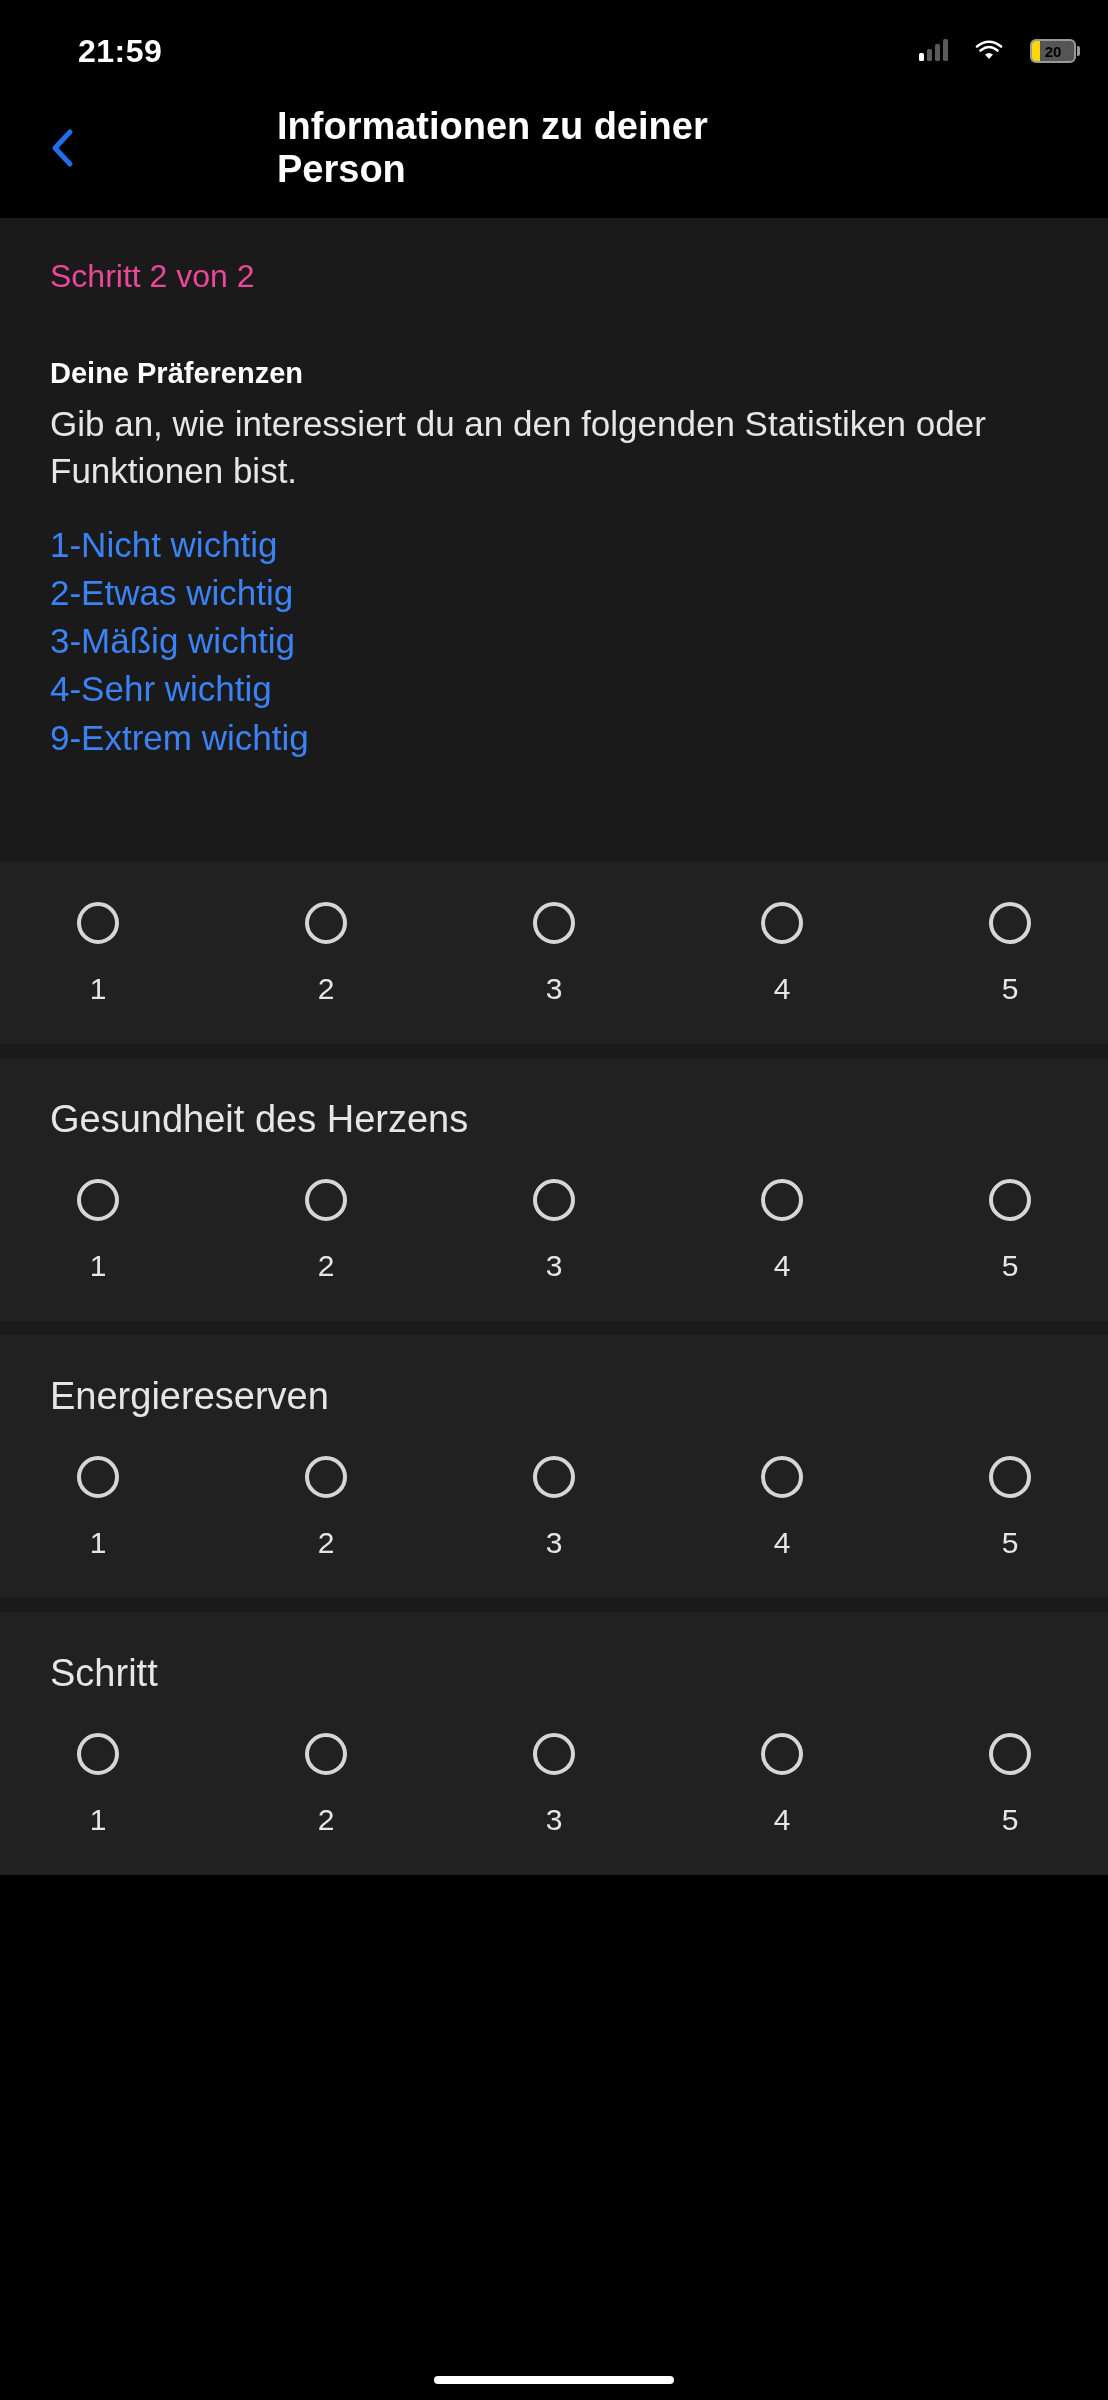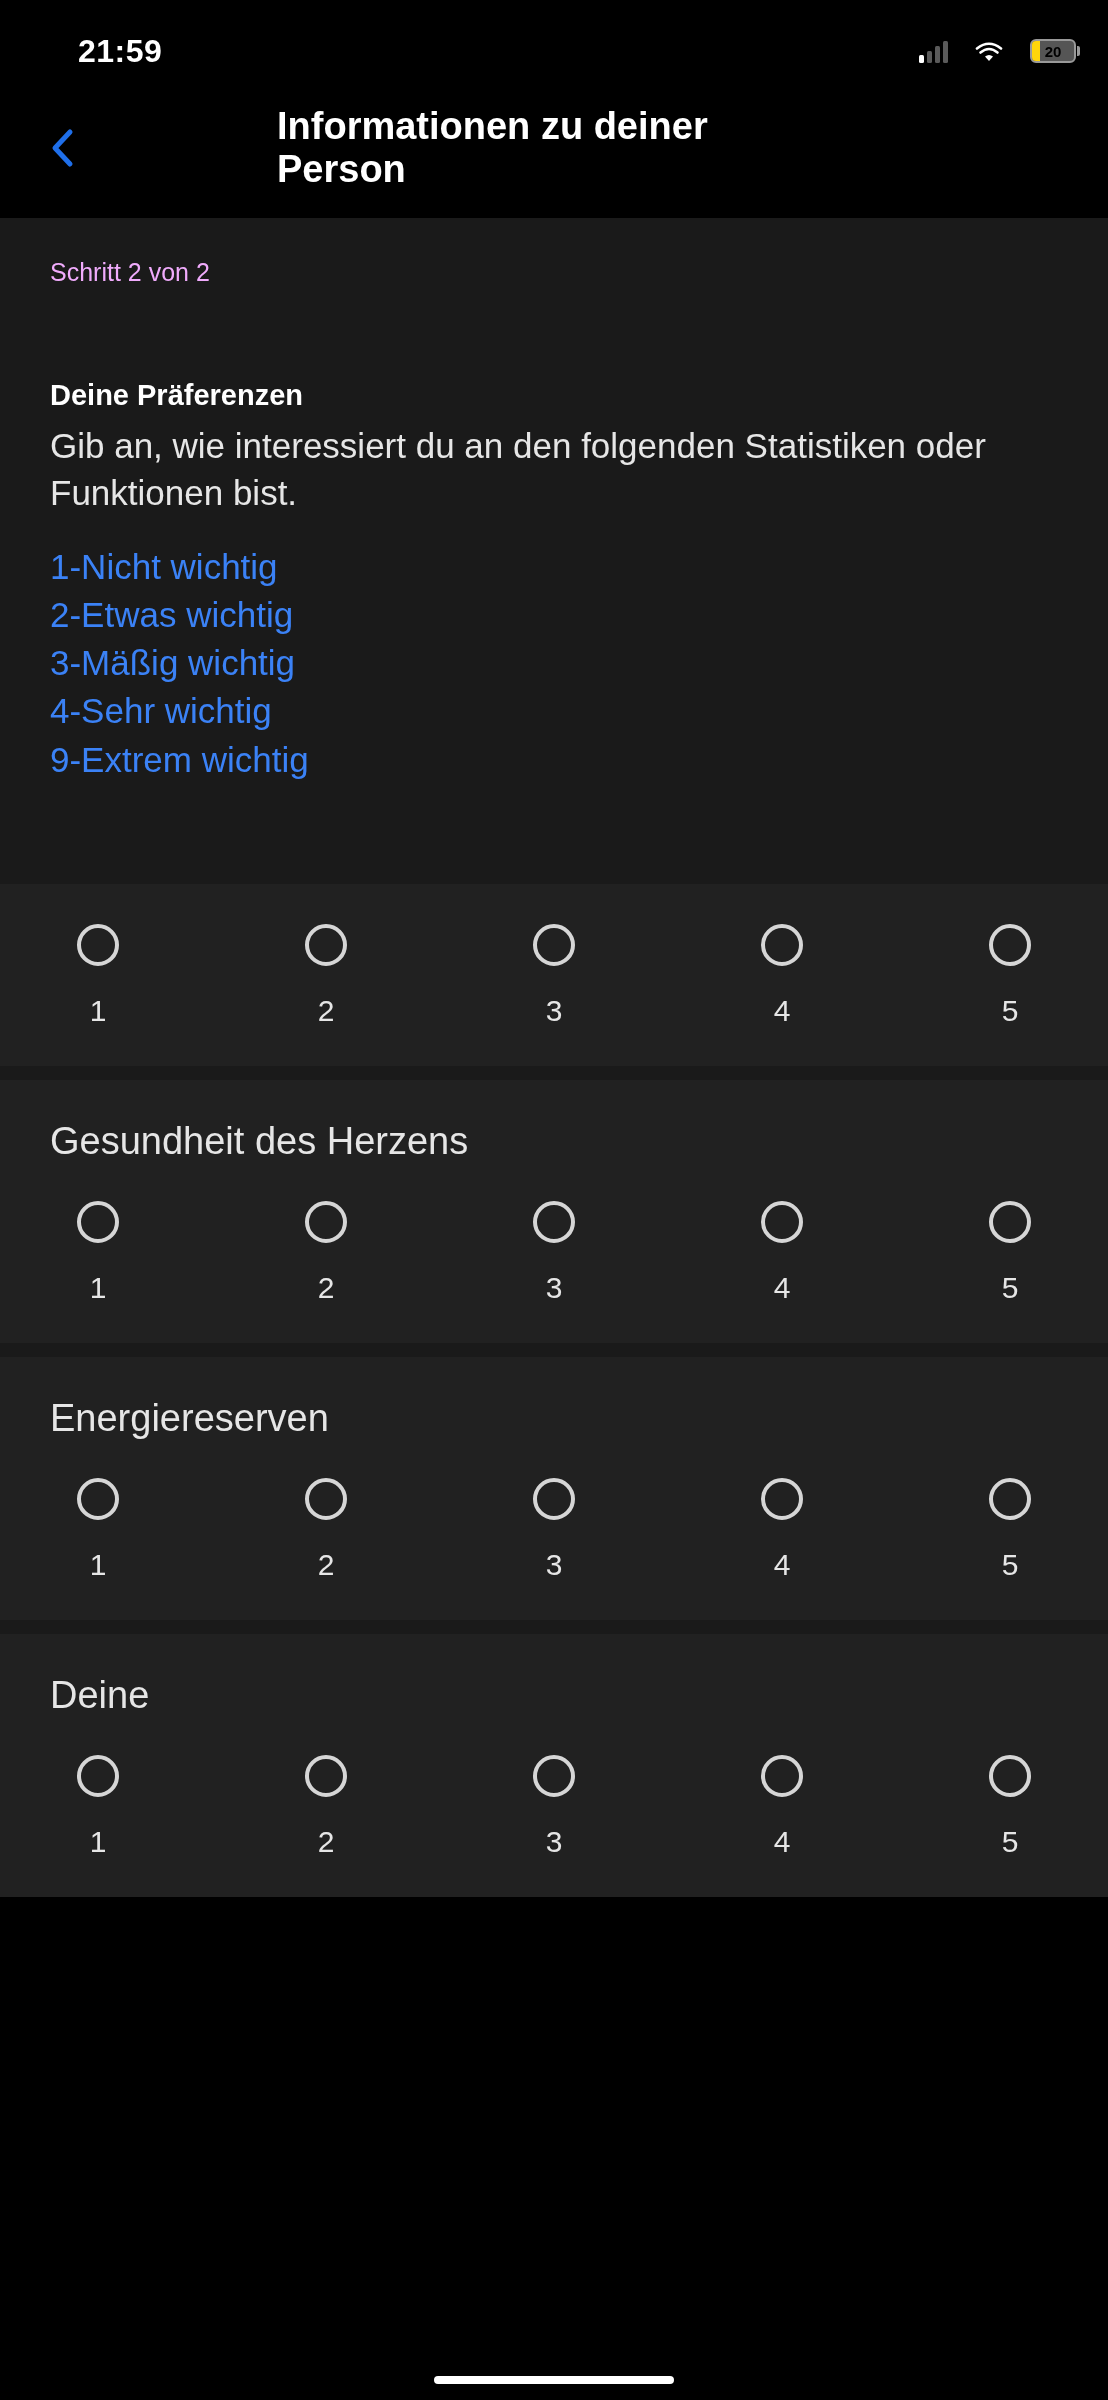--- a/index.html
+++ b/index.html
@@ -23,21 +23,21 @@
       height: 90px;
     }
     .status-time {
       font-size: 32px;
       font-weight: 600;
       color: #fff;
       letter-spacing: 0.5px;
     }
     .status-icons {
       display: flex;
-      align-items: flex-end;
+      align-items: flex-start;
       gap: 27px;
     }
     .signal-bars {
       display: flex;
       align-items: flex-end;
       gap: 3px;
       height: 22px;
     }
     .signal-bar {
       width: 5px;
@@ -110,23 +110,23 @@
       color: #fff;
     }
     .content {
       background: #1a1a1a;
     }
     .intro-section {
       padding: 40px 50px 100px 50px;
       background: #1a1a1a;
     }
     .step-label {
-      font-size: 25px;
-      color: #f0abfc;
-      margin-bottom: 92px;
+      font-size: 32px;
+      color: #ec4899;
+      margin-bottom: 62px;
     }
     .section-title {
       font-size: 29px;
       font-weight: 700;
       color: #fff;
       margin-bottom: 10px;
     }
     .section-desc {
       font-size: 35px;
       font-weight: 400;
@@ -313,21 +313,21 @@
           <div class="radio-label">4</div>
         </div>
         <div class="radio-option">
           <div class="radio-circle"></div>
           <div class="radio-label">5</div>
         </div>
       </div>
     </div>
 
     <div class="question-block">
-      <div class="question-label">Deine</div>
+      <div class="question-label">Schritt</div>
       <div class="radio-row">
         <div class="radio-option">
           <div class="radio-circle"></div>
           <div class="radio-label">1</div>
         </div>
         <div class="radio-option">
           <div class="radio-circle"></div>
           <div class="radio-label">2</div>
         </div>
         <div class="radio-option">

